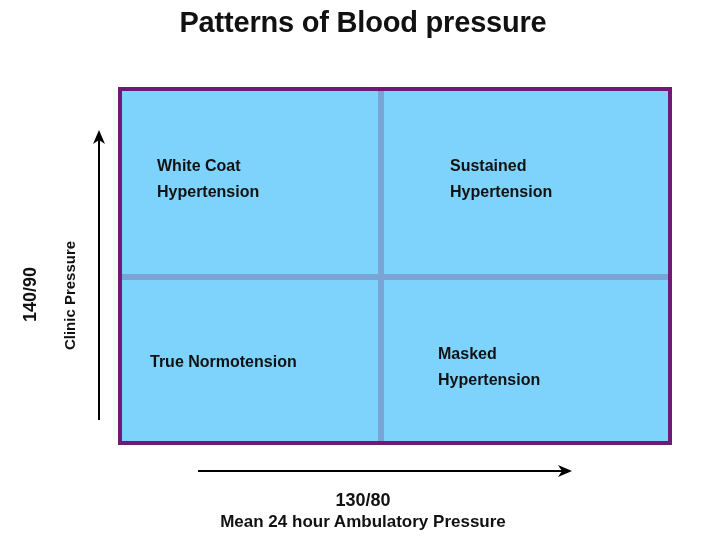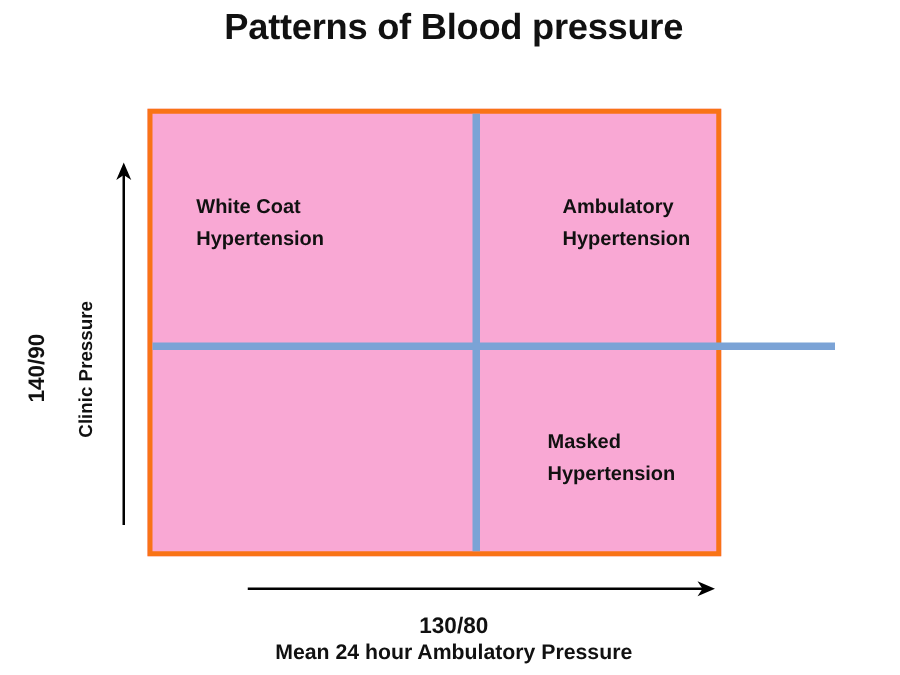--- a/index.html
+++ b/index.html
@@ -28,25 +28,25 @@
     letter-spacing: -0.2px;
     color: #111111;
     white-space: nowrap;
   }
 
   
   #quadrant-matrix {
     position: absolute;
     left: 118px;
     top: 87px;
-    width: 459px;
+    width: 554px;
     height: 358px;
     box-sizing: border-box;
-    background: #f9a8d4;
-    border: 4px solid #f97316;
+    background: #7dd3fc;
+    border: 4px solid #701a75;
   }
   .divider-v {
     position: absolute;
     left: 256px;
     top: 0;
     width: 6px;
     height: 350px;
     background: #7ba3d6;
   }
   .divider-h {
@@ -152,23 +152,24 @@
   <div id="y-axis-name">Clinic Pressure</div>
 
   <div id="quadrant-matrix">
 
     <div class="divider-v"></div>
     <div class="divider-h"></div>
 
     <div class="quad-label" id="quad-white-coat">White Coat
 Hypertension</div>
 
-    <div class="quad-label" id="quad-sustained">Ambulatory
+    <div class="quad-label" id="quad-sustained">Sustained
 Hypertension</div>
 
+    <div class="quad-label" id="quad-true-normo">True Normotension</div>
 
     <div class="quad-label" id="quad-masked">Masked
 Hypertension</div>
   </div>
 
   <svg id="x-axis-arrow" viewBox="0 0 375 26" xmlns="http://www.w3.org/2000/svg">
     <line x1="0" y1="13" x2="366" y2="13" stroke="#000000" stroke-width="2"></line>
     <polygon points="374,13 360,7 364,13 360,19" fill="#000000"></polygon>
   </svg>
 

